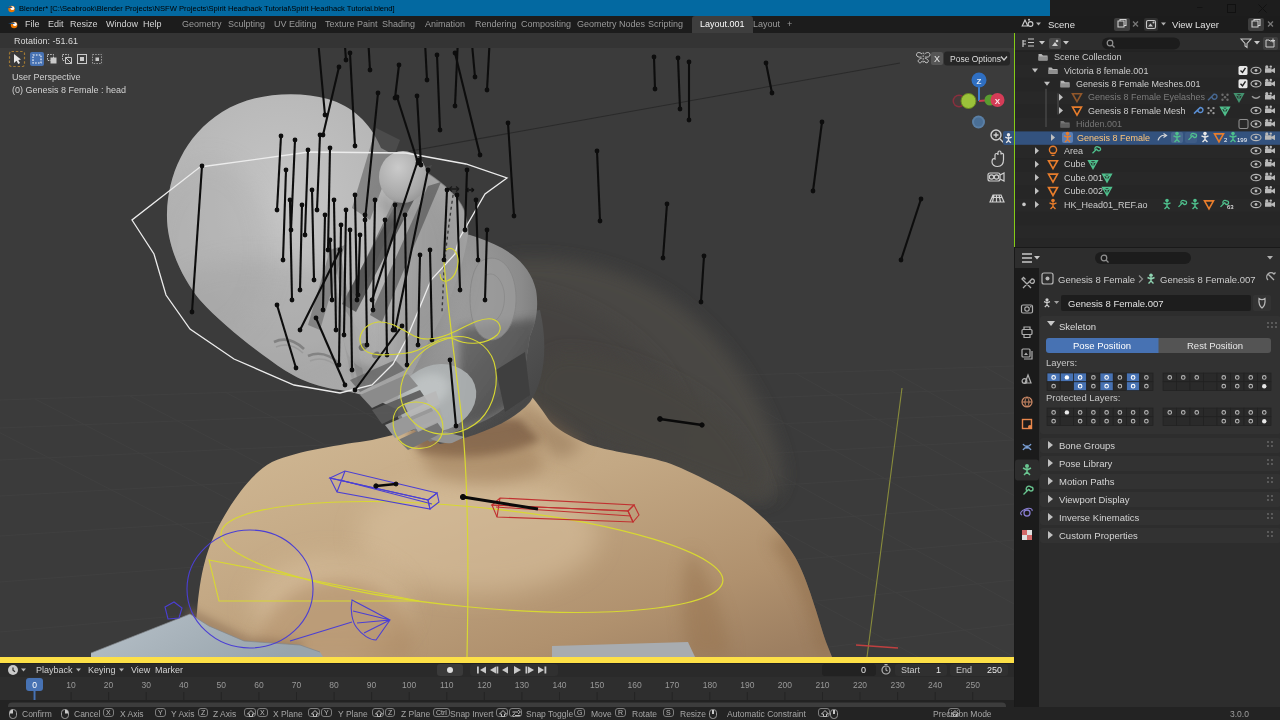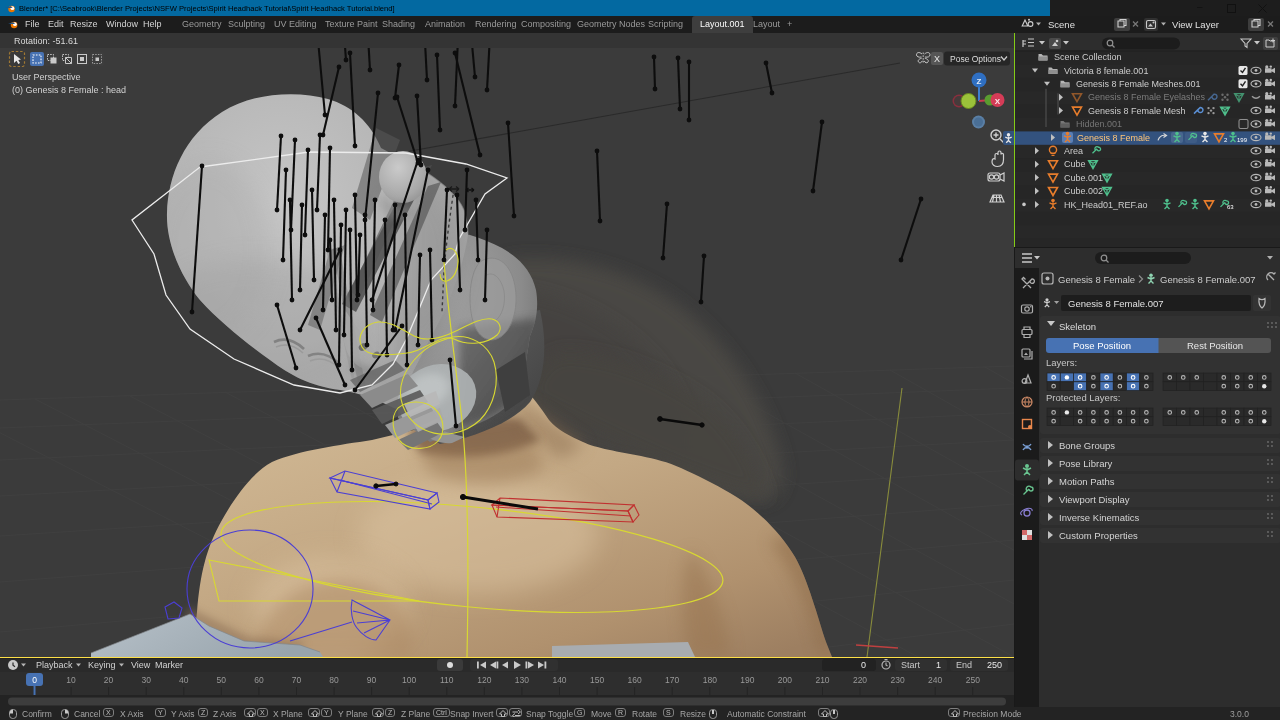--- a/index.html
+++ b/index.html
@@ -1026,21 +1026,21 @@
         <g transform="translate(12,287)">
           <rect x="-5" y="-5" width="5" height="5" fill="#d46a6a"></rect>
           <rect x="0" y="0" width="5" height="5" fill="#d46a6a"></rect>
           <rect x="0" y="-5" width="5" height="5" fill="#e0e0e0"></rect>
           <rect x="-5" y="0" width="5" height="5" fill="#e0e0e0"></rect>
         </g>
  </g>
 </svg>
 </div>
 
-<div id="timeline" style="border-top:1px solid #fde047">
+<div id="timeline" style="border-top:6px solid #fde047">
 <svg class="abs" style="left:0;top:0" width="1014" height="50" viewBox="0 0 1014 50" font-size="9">
  <rect x="0" y="0" width="1014" height="14" fill="#2a2a2a"></rect>
  <rect x="0" y="14" width="1014" height="23" fill="#2e2e2e"></rect>
 
  <line x1="0" y1="0" x2="1014" y2="0" stroke="#191919"></line>
 
  <circle cx="13" cy="7" r="5" fill="#c9c9c9"></circle>
       <path d="M13,4.5 v2.8 l2,1.5" stroke="#2a2a2a" stroke-width="1.2" fill="none"></path>
  <path d="M21,5.5 l2.5,3 l2.5,-3" fill="#b5b5b5"></path>
  <text x="36" y="10" fill="#d2d2d2">Playback</text>
@@ -1212,15 +1212,15 @@
     <svg class="abs" style="left:830px;top:2px" width="8" height="10" viewBox="0 0 8 10">
       <rect x="0.5" y="0.5" width="7" height="9" rx="3.2" fill="none" stroke="#9a9a9a"></rect>
       <rect x="3" y="1" width="2" height="4" fill="#c8c8c8"></rect>
     </svg>
     <span class="sl" style="position:absolute;left:845px;top:14px">Automatic Constraint Plane</span>
     <span class="key" style="position:absolute;left:947px;top:1px;width:12px">
       <svg width="8" height="7" viewBox="0 0 8 7" style="display:block;margin:0.5px auto">
         <path d="M4,0.5 L7.5,4 H5.5 V6.5 H2.5 V4 H0.5 Z" fill="none" stroke="#bdbdbd" stroke-width="1"></path>
       </svg>
     </span>
-    <span class="sl" style="position:absolute;left:962px;top:2px">Precision Mode</span>
+    <span class="sl" style="position:absolute;left:932px;top:2px">Precision Mode</span>
     <span style="position:absolute;left:1230px;top:2px;color:#9f9f9f">3.0.0</span>
   </div>
 
 </body></html>

